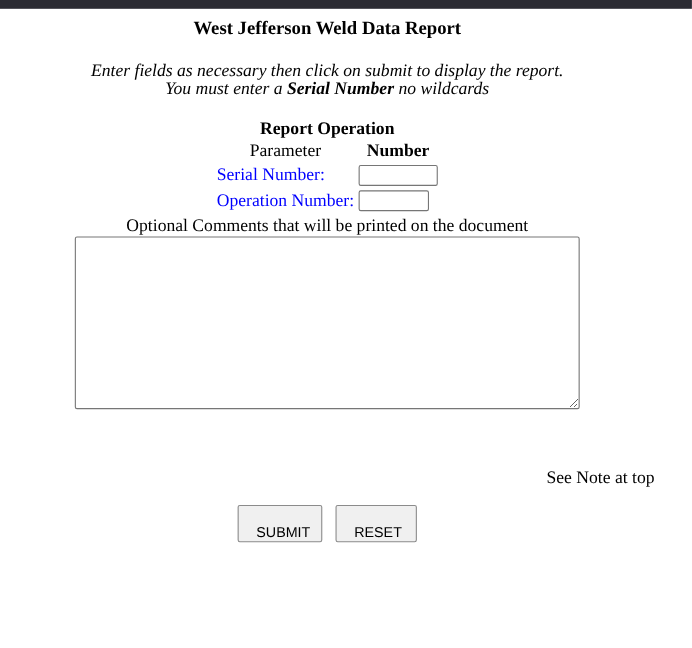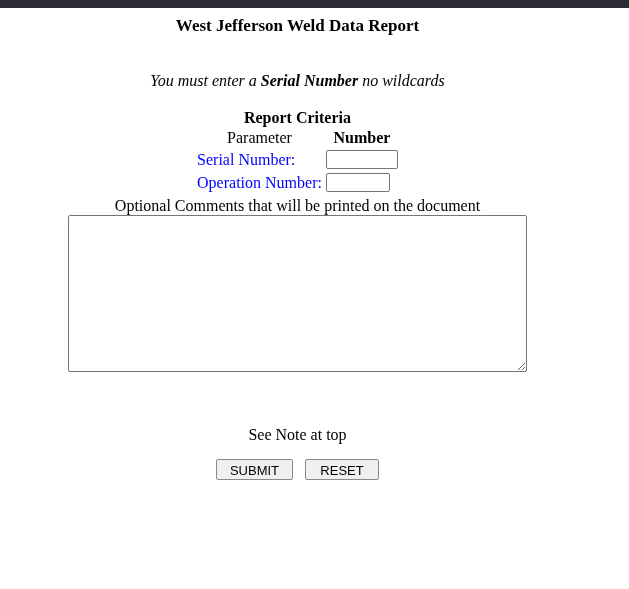--- a/index.html
+++ b/index.html
@@ -90,57 +90,58 @@
     background: #ffffff;
     font-family: "Liberation Sans", sans-serif;
     font-size: 13px;
     padding: 2px;
     resize: both;
   }
   .note-text {
     margin-top: 55px;
     font-size: 16px;
     line-height: 16px;
+    text-align: right;
   }
   .button-row {
     margin-top: 16px;
   }
   button.form-btn {
     box-sizing: border-box;
     height: 21px;
     background: #f0f0f0;
     border: 1px solid #8b8b8b;
     border-radius: 2px;
     font-family: "Liberation Sans", sans-serif;
     font-size: 13px;
     color: #000000;
-    padding: 3px;
+    padding: 16px;
     vertical-align: middle;
   }
   button.submit { width: 77px; margin-right: 8px; }
   button.reset { width: 74px; }
 </style>
 </head>
 <body>
 
 <div class="topbar"></div>
 
 <div class="content">
 
   <div class="page-title">West Jefferson Weld Data Report</div>
 
   <div class="instructions">
-    <br>
+    <span>Enter fields as necessary then click on submit to display the report.</span><br>
     <span>You must enter a </span><span class="bold">Serial Number</span><span> no wildcards</span>
   </div>
 
   <table class="criteria">
     <tbody>
         <tr>
-      <td class="criteria-heading" colspan="2">Report Criteria</td>
+      <td class="criteria-heading" colspan="2">Report Operation</td>
     </tr>
     <tr>
       <th class="col-param">Parameter</th>
       <th class="col-value">Number</th>
     </tr>
     <tr>
       <td class="param-label">Serial Number:</td>
       <td class="value-cell">
         <input type="text" class="text-input serial" value="" style="">
       </td>

